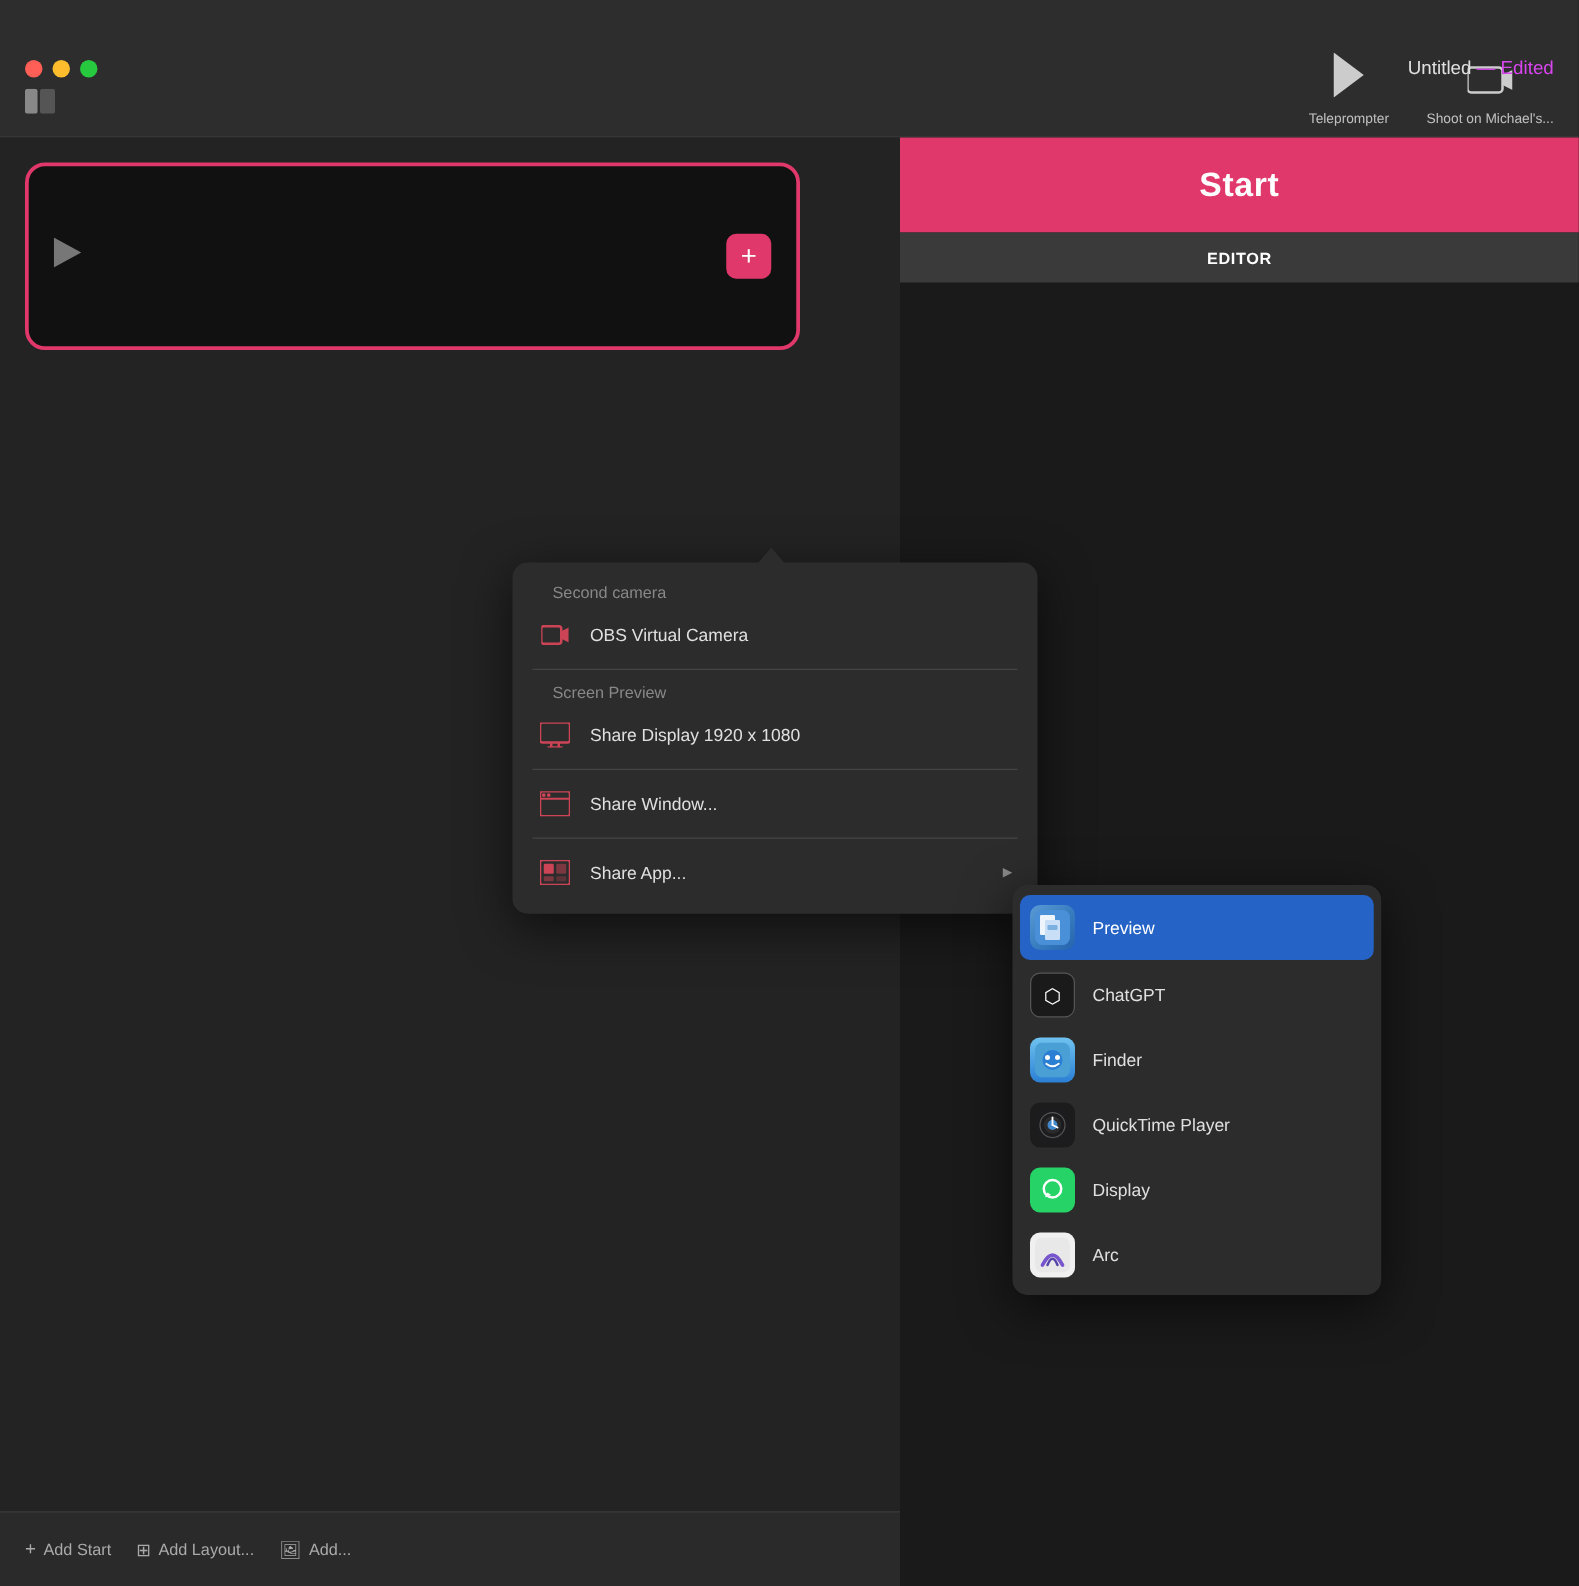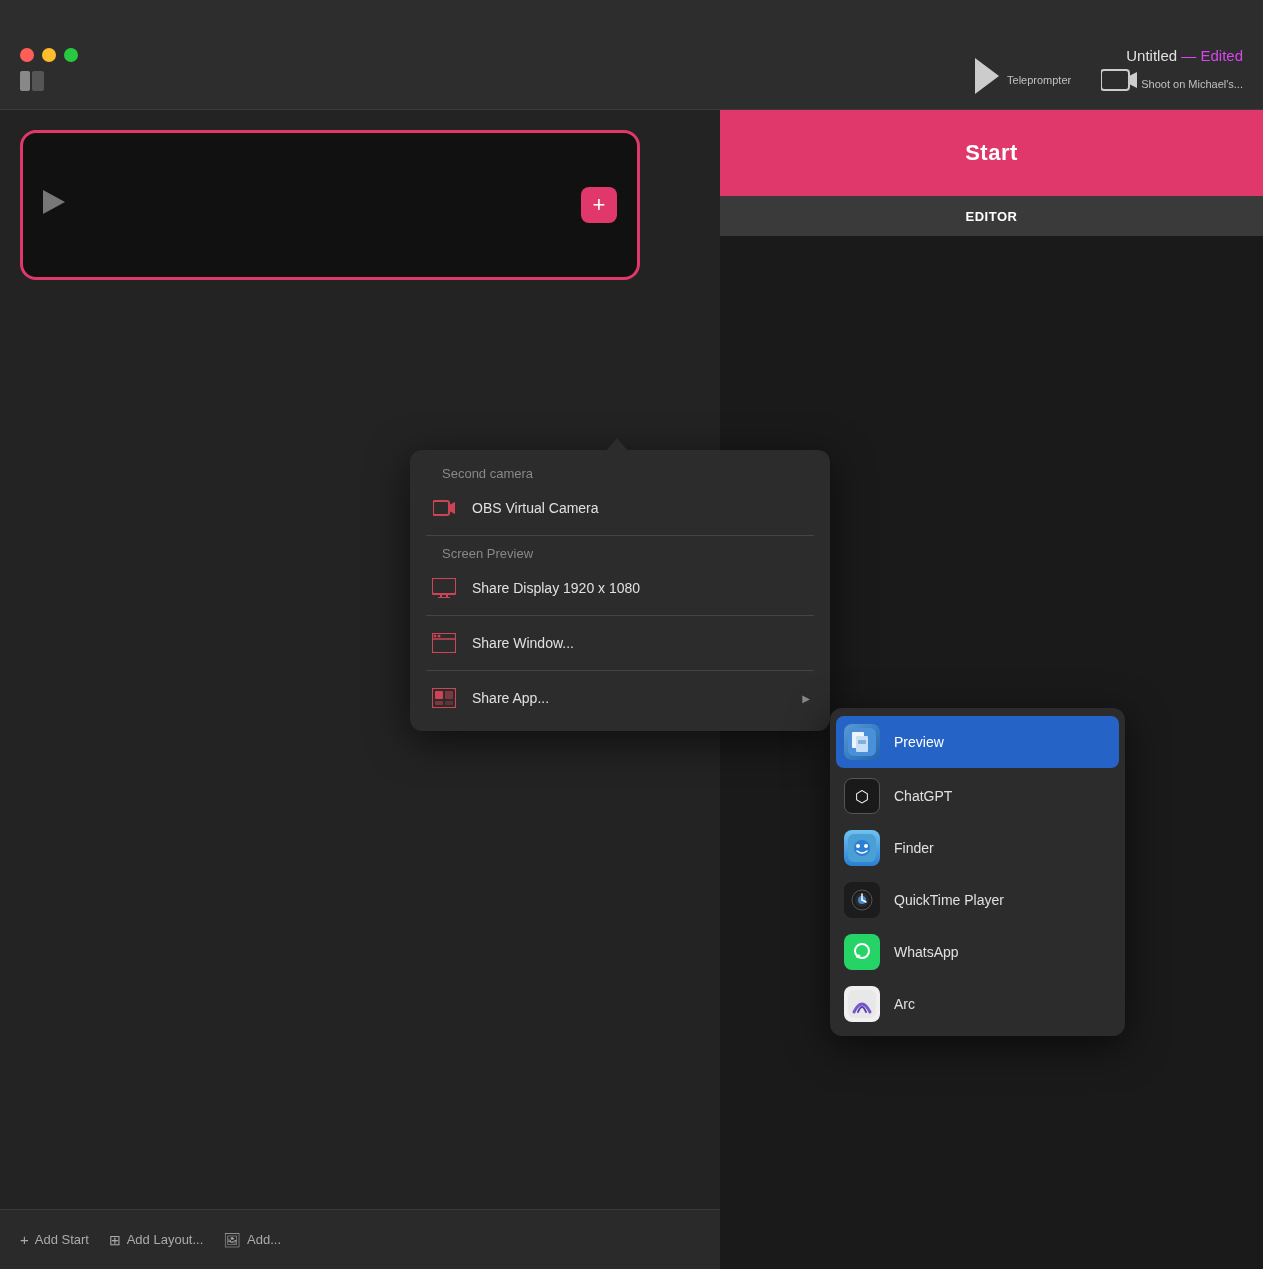--- a/index.html
+++ b/index.html
@@ -63,21 +63,21 @@
       position: absolute;
       right: 20px;
       bottom: 8px;
       display: flex;
       gap: 30px;
       align-items: flex-end;
     }
 
     .toolbar-item {
       display: flex;
-      flex-direction: row;
+      flex-direction: column;
       align-items: center;
       gap: 4px;
       cursor: pointer;
     }
 
     .toolbar-item-icon {
       color: #c0c0c0;
       font-size: 28px;
     }
 
@@ -170,24 +170,24 @@
     .right-panel {
       flex: 1;
       background: #1a1a1a;
       display: flex;
       flex-direction: column;
     }
 
     .start-button {
       background: #e0386a;
       color: white;
-      font-size: 22px;
+      font-size: 27px;
       font-weight: 600;
       width: 100%;
-      height: 86px;
+      height: 76px;
       border: none;
       cursor: pointer;
       letter-spacing: 0.5px;
     }
 
     .tabs-bar {
       display: flex;
       background: #2a2a2a;
       height: 40px;
     }
@@ -307,21 +307,21 @@
     }
 
     
     .cam-icon {
       color: #cc4455;
     }
 
     
     .submenu-panel {
       position: absolute;
-      left: 420px;
+      left: 400px;
       top: 258px;
       width: 295px;
       background: #2c2c2c;
       border-radius: 12px;
       padding: 6px 0;
       box-shadow: 0 10px 40px rgba(0,0,0,0.6);
       z-index: 101;
     }
 
     .submenu-item {
@@ -531,21 +531,21 @@
       </div>
 
       <div class="submenu-item">
         <div class="app-icon whatsapp">
           <svg width="28" height="28" viewBox="0 0 28 28" fill="none">
             <rect width="28" height="28" rx="6" fill="#25d366"></rect>
             <circle cx="14" cy="13" r="7" stroke="white" stroke-width="2" fill="none"></circle>
             <path d="M10 16 L8 20 L13 18" fill="white"></path>
           </svg>
         </div>
-        <span>WhatsApp</span>
+        <span>Display</span>
       </div>
 
       <div class="submenu-item">
         <div class="app-icon arc">
           <svg width="28" height="28" viewBox="0 0 28 28" fill="none">
             <rect width="28" height="28" rx="6" fill="#e8e8e8"></rect>
             <path d="M6 22 Q14 6 22 22" stroke="#7755cc" stroke-width="3" fill="none" stroke-linecap="round"></path>
             <path d="M10 22 Q14 12 18 22" stroke="#5544aa" stroke-width="2" fill="none" stroke-linecap="round"></path>
           </svg>
         </div>

